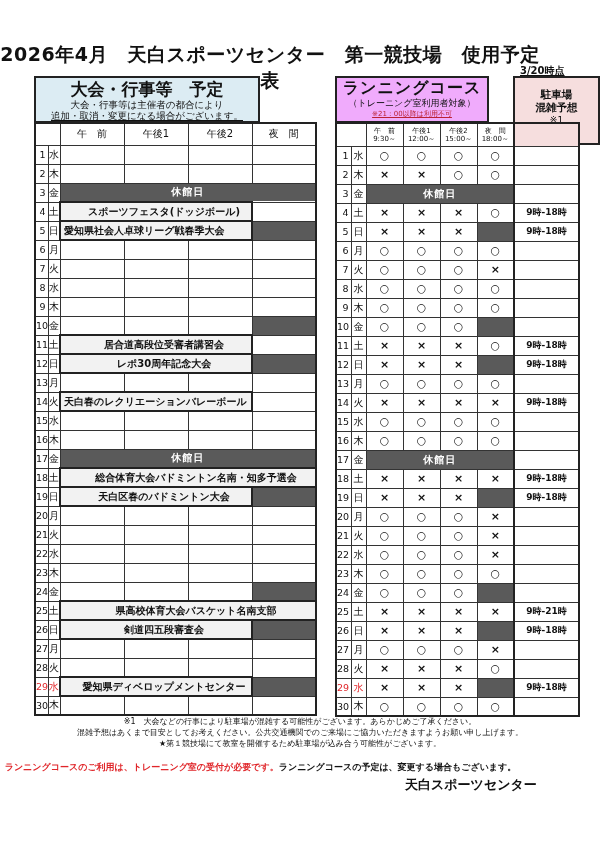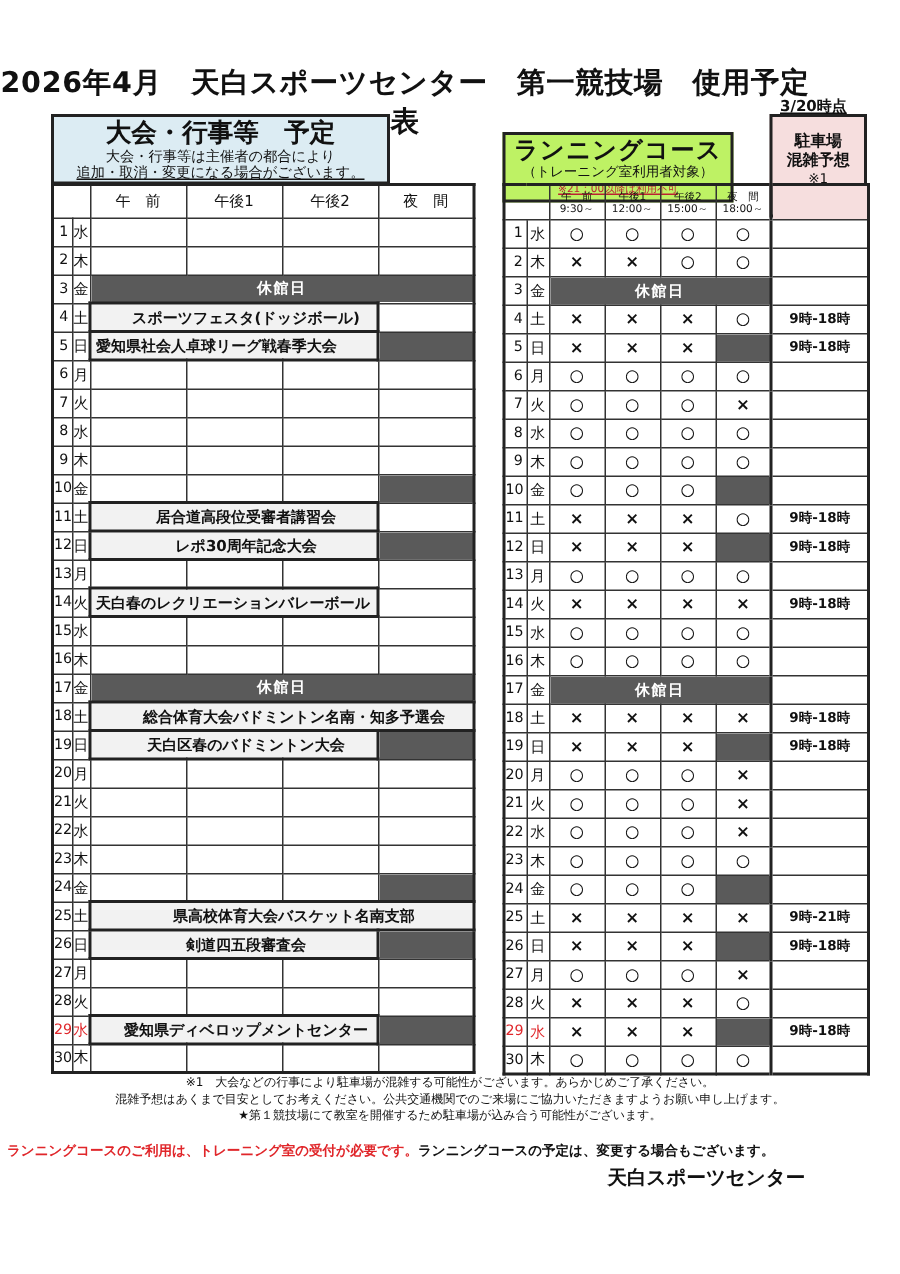--- a/index.html
+++ b/index.html
@@ -20,25 +20,25 @@
   .ltab tr.colhead td { height: 22px; font-size: 10px; }
   .num { font-size: 9.5px; text-align: right; padding-right: 2px; }
   .dow { font-size: 10px; }
   .red { color: #e0262a; }
   .closed { background: #5a5a5a; color: #fff; font-weight: bold; letter-spacing: 1px; }
   .dark { background: #5a5a5a; }
   .event { background: #f2f2f2; font-weight: bold; font-size: 10px; border: 2px solid #222; padding-left: 16px; }
   .event.left { text-align: left; padding-left: 3px; }
 
   
-  .rhead { left: 335px; top: 88px; width: 154px; height: 47px; background: #bef264; border: 2px solid #222; text-align: center; }
+  .rhead { left: 335px; top: 76px; width: 154px; height: 47px; background: #f0abfc; border: 2px solid #222; text-align: center; }
   .rhead .h1 { font-size: 16px; font-weight: bold; line-height: 20px; letter-spacing: 1px; }
   .rhead .h2 { font-size: 9px; line-height: 11px; }
   .rhead .h3 { font-size: 7px; line-height: 10px; color: #b23; text-decoration: underline; }
-  .phead { left: 513px; top: 76px; width: 65px; height: 69px; background: #f6dede; border: 2px solid #222; text-align: center; }
+  .phead { left: 513px; top: 76px; width: 87px; height: 69px; background: #f6dede; border: 2px solid #222; text-align: center; }
   .phead .p1 { font-size: 10.5px; font-weight: bold; line-height: 13px; margin-top: 10px; }
   .phead .p2 { font-size: 9px; line-height: 12px; }
   .rtab { left: 335px; top: 122px; width: 243px; border: 2px solid #222; }
   .rtab tr.colhead td { height: 23px; font-size: 7px; line-height: 8px; white-space: normal; }
   .rtab tr.colhead td.phcell { border-top: none; }
   .mark { font-size: 11px; font-weight: bold; }
   .park { font-size: 9px; font-weight: bold; border-left: 2px solid #222; }
 
   
   .notes { left: 0; width: 600px; top: 716px; text-align: center; font-size: 8px; line-height: 11px; }

